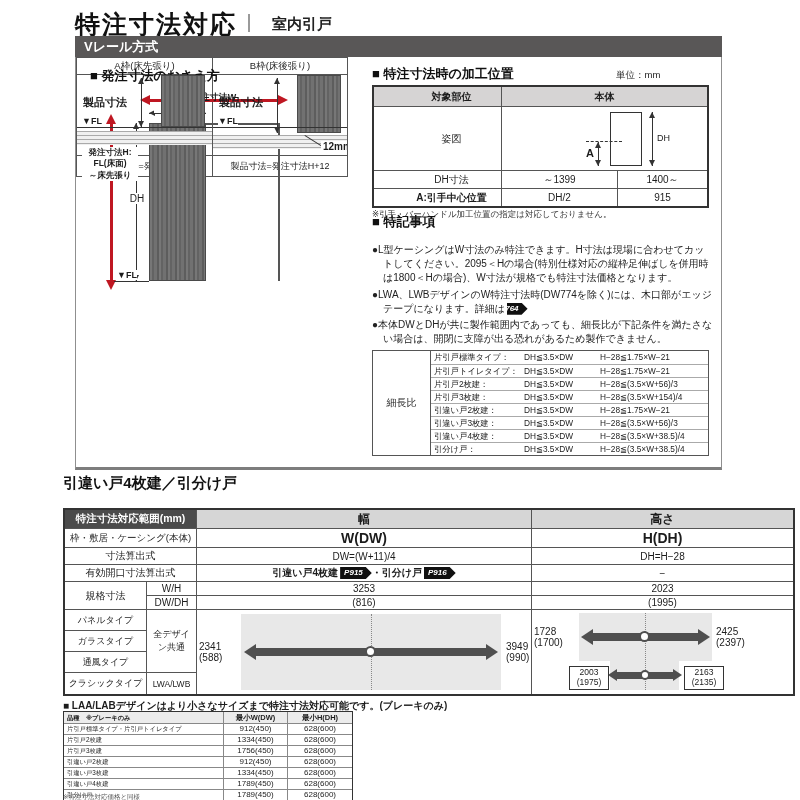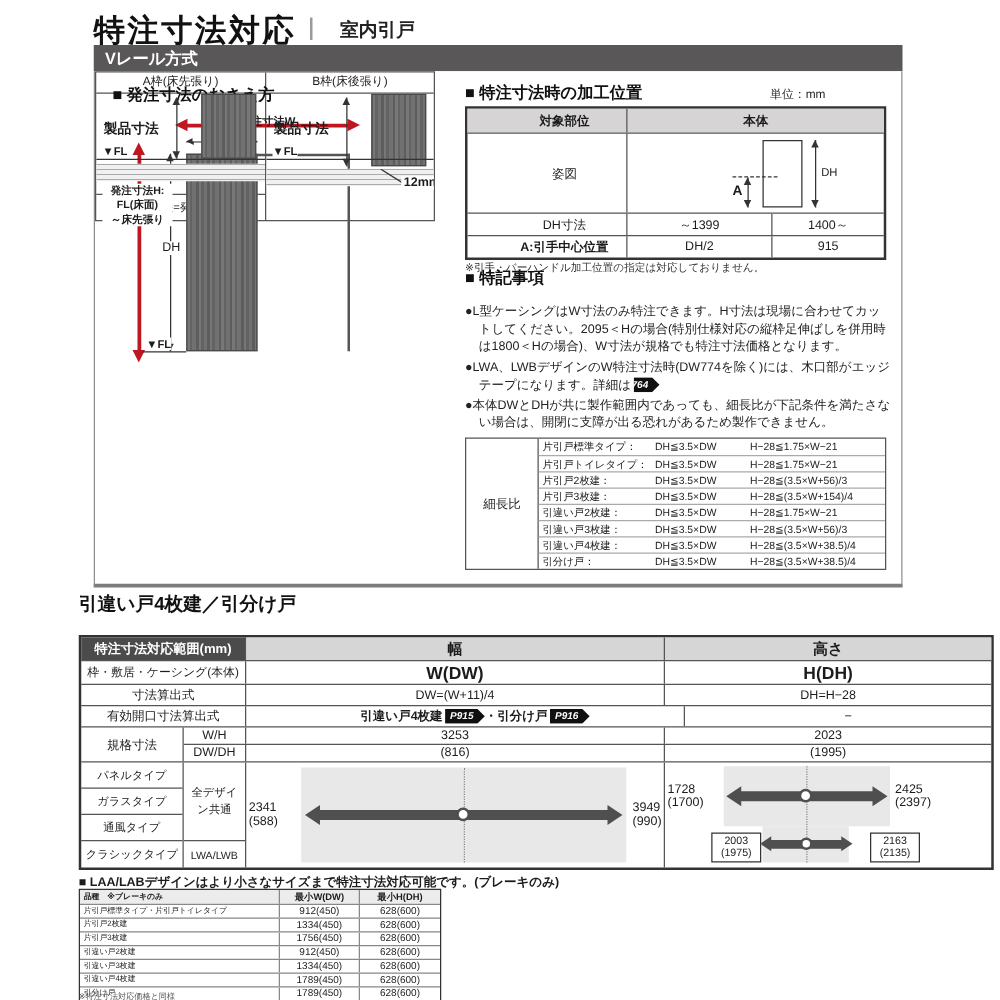--- a/index.html
+++ b/index.html
@@ -179,20 +179,21 @@
             <span class="td"></span>
           </div>
         <div class="abs b" style="left:6px;top:20px;font-size:11px;">製品寸法</div>
         <div class="wood abs" style="left:84px;top:0;width:44px;height:58px;"></div>
         <div class="fl-line" style="top:52px;"></div>
         <div class="abs tinytxt b" style="left:5px;top:41px;background:#fff;">▼FL</div>
         <div class="floor" style="top:60px;"></div>
         <div class="abs" style="left:92px;top:60px;width:22px;height:1px;background:#333;transform:rotate(32deg);transform-origin:left top;"></div>
         <div class="abs b" style="left:108px;top:66px;font-size:10px;background:#fff;padding:0 2px;">12mm</div>
       </div>
+      <div class="fpanel-foot">製品寸法=発注寸法H+12</div>
     </div>
   </div>
 
   <div class="abs h-black" style="left:296px;top:8px;">■ 特注寸法時の加工位置</div>
   <div class="abs" style="left:540px;top:12px;font-size:9.5px;">単位：mm</div>
 
   <div class="abs proc-table">
     <div class="proc-row proc-head">
       <div class="pc pc-l">対象部位</div>
       <div class="pc" style="flex:1;">本体</div>
@@ -298,21 +299,21 @@
     <div class="mc c-w b" style="font-size:14px;">W(DW)</div>
     <div class="mc c-h b" style="font-size:14px;">H(DH)</div>
   </div>
 
   <div class="mrow" style="height:17px;">
     <div class="mc c-lbl">寸法算出式</div>
     <div class="mc c-w">DW=(W+11)/4</div>
     <div class="mc c-h">DH=H−28</div>
   </div>
 
-  <div class="mrow" style="height:17px;gap:16px;">
+  <div class="mrow" style="height:17px;">
     <div class="mc c-lbl">有効開口寸法算出式</div>
     <div class="mc c-w b">
       <span>引違い戸4枚建</span>
       <span class="badge">P915</span>
       <span>・引分け戸</span>
       <span class="badge">P916</span>
     </div>
     <div class="mc c-h">−</div>
   </div>
 
@@ -381,21 +382,21 @@
       </div>
       <div class="harrow" style="left:84px;width:58px;top:62px;height:7px;">
           <span class="tl" style="border-top-width:6px;border-bottom-width:6px;border-right-width:9px;left:-8px;top:-3px;"></span>
           <span class="tr" style="border-top-width:6px;border-bottom-width:6px;border-left-width:9px;right:-8px;top:-3px;"></span>
         </div>
       <div class="knob" style="left:108px;top:60px;width:10px;height:10px;"></div>
       <div class="rlabel-box" style="left:37px;top:56px;width:40px;">
         <div>2003</div>
         <div>(1975)</div>
       </div>
-      <div class="rlabel-box" style="left:164px;top:56px;width:40px;">
+      <div class="rlabel-box" style="left:152px;top:56px;width:40px;">
         <div>2163</div>
         <div>(2135)</div>
       </div>
     </div>
   </div>
 </div>
 
 <div class="abs mini-title">■ LAA/LABデザインはより小さなサイズまで特注寸法対応可能です。(ブレーキのみ)</div>
 <div class="abs mini-table">
   <div class="nrow">

